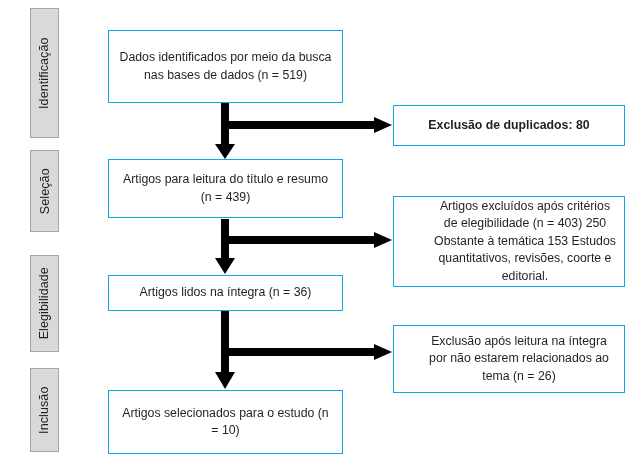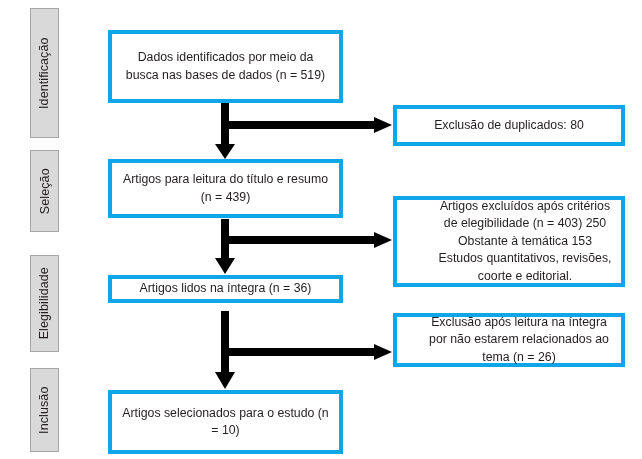--- a/index.html
+++ b/index.html
@@ -44,46 +44,46 @@
 
   #stage-identificacao { top: 8px;   height: 130px; }
   #stage-selecao       { top: 150px; height: 82px;  }
   #stage-elegibilidade { top: 255px; height: 97px;  }
   #stage-inclusao      { top: 368px; height: 84px;  }
 
   
   .flow-box {
     position: absolute;
     background: #ffffff;
-    border: 4px solid #0ea5e9;
+    border: 1px solid #0ea5e9;
     box-sizing: border-box;
     display: flex;
     align-items: center;
     justify-content: center;
     text-align: center;
     padding: 3px 8px;
   }
   .flow-box .box-text {
     font-size: 12.3px;
     line-height: 1.42;
     color: #231f20;
   }
 
   
   .main-box { left: 108px; width: 235px; }
   #box-identified  { top: 30px;  height: 73px; }
   #box-screening   { top: 159px; height: 59px; }
-  #box-fulltext    { top: 275px; height: 28px; }
+  #box-fulltext    { top: 275px; height: 36px; }
   #box-included    { top: 390px; height: 64px; }
 
   
   .side-box { left: 393px; width: 232px; }
-  #box-duplicates  { top: 105px; height: 41px; }
+  #box-duplicates  { top: 105px; height: 41px; font-weight: bold; }
   #box-excluded    { top: 196px; height: 91px; padding-left: 40px; }
-  #box-excluded-ft { top: 313px; height: 54px; padding-left: 28px; }
+  #box-excluded-ft { top: 325px; height: 68px; padding-left: 28px; }
 
   
   #arrow-layer {
     position: absolute;
     left: 0;
     top: 0;
     width: 642px;
     height: 459px;
     pointer-events: none;
   }

